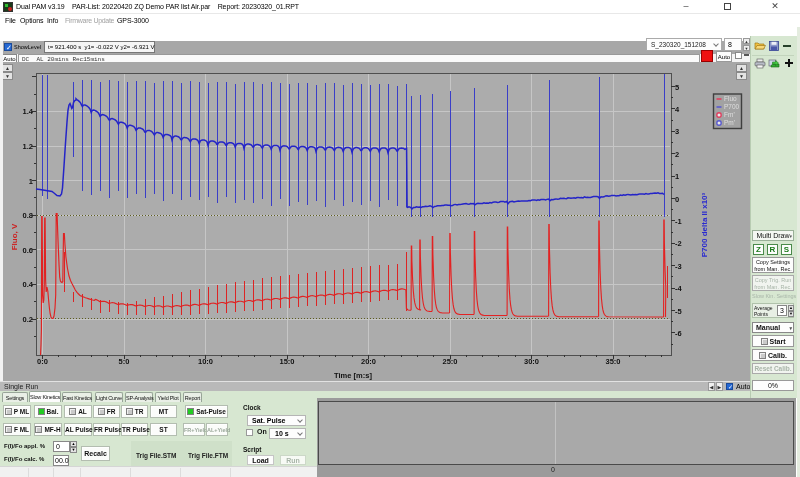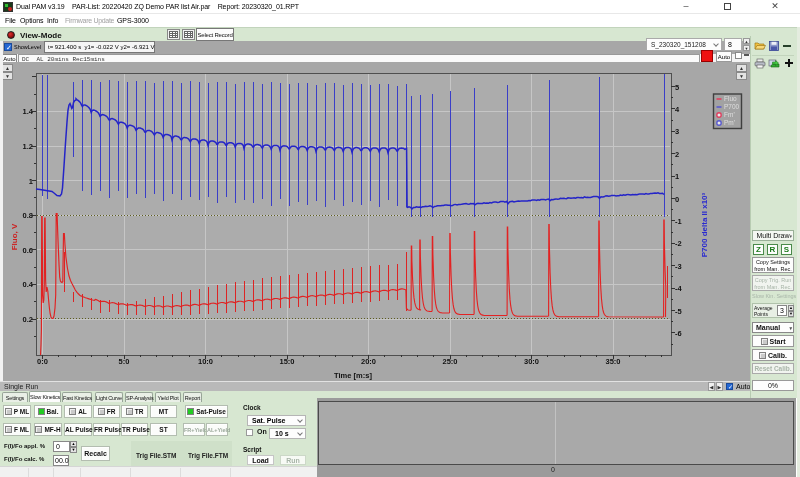--- a/index.html
+++ b/index.html
@@ -23,41 +23,20 @@
 <div class="abs" style="left:681px;top:1px;width:10px;height:10px;font-size:9px;color:#444;text-align:center;line-height:10px">–</div>
 <div class="abs" style="left:724px;top:3px;width:7px;height:7px;border:1px solid #444"></div>
 <div class="abs" style="left:770px;top:1px;width:10px;height:10px;font-size:9px;color:#444;text-align:center;line-height:10px">✕</div>
 </div>
 <div class="abs" style="left:0;top:14px;width:800px;height:13px;background:#ffffff;font-size:7px;letter-spacing:-0.1px;color:#000">
 <span class="abs" style="left:5px;top:3px">File</span>
 <span class="abs" style="left:20px;top:3px">Options</span>
 <span class="abs" style="left:47px;top:3px">Info</span>
 <span class="abs" style="left:65px;top:3px;color:#a2a2a2;letter-spacing:-0.3px">Firmware Update</span>
 <span class="abs" style="left:117px;top:3px">GPS-3000</span>
-</div>
-<div class="abs green" style="left:0;top:27px;width:800px;height:14px;border-top:1px solid #c2d4bc">
-<div class="abs" style="left:7px;top:3px;width:8px;height:8px;border-radius:50%;background:radial-gradient(circle at 35% 35%, #e03030 0%, #991111 55%, #330000 100%);border:1px solid #222"></div>
-<div class="abs" style="left:20px;top:3px;font-size:8px;font-weight:bold;color:#111">View-Mode</div>
-<div class="abs" style="left:167px;top:1px;width:13px;height:11px;background:#f2f2f2;border:1px solid #888"></div>
-<svg class="abs" style="left:169px;top:3px" width="9" height="7" viewBox="0 0 9 7">
-        <rect x="0.5" y="0.5" width="8" height="6" fill="#fff" stroke="#666" stroke-width="1"></rect>
-        <line x1="0.5" y1="2.5" x2="8.5" y2="2.5" stroke="#666" stroke-width="1"></line>
-        <line x1="0.5" y1="4.5" x2="8.5" y2="4.5" stroke="#666" stroke-width="1"></line>
-        <line x1="3.5" y1="0.5" x2="3.5" y2="6.5" stroke="#666" stroke-width="1"></line>
-        <line x1="6.5" y1="0.5" x2="6.5" y2="6.5" stroke="#666" stroke-width="1"></line>
-      </svg>
-<div class="abs" style="left:182px;top:1px;width:13px;height:11px;background:#f2f2f2;border:1px solid #888"></div>
-<svg class="abs" style="left:184px;top:3px" width="9" height="7" viewBox="0 0 9 7">
-        <rect x="0.5" y="0.5" width="8" height="6" fill="#fff" stroke="#666" stroke-width="1"></rect>
-        <line x1="0.5" y1="2.5" x2="8.5" y2="2.5" stroke="#666" stroke-width="1"></line>
-        <line x1="0.5" y1="4.5" x2="8.5" y2="4.5" stroke="#666" stroke-width="1"></line>
-        <line x1="3.5" y1="0.5" x2="3.5" y2="6.5" stroke="#666" stroke-width="1"></line>
-        <line x1="6.5" y1="0.5" x2="6.5" y2="6.5" stroke="#666" stroke-width="1"></line>
-      </svg>
-<div class="abs" style="left:196px;top:0px;width:38px;height:13px;background:#fdfdfd;border:1px solid #777;font-size:6px;letter-spacing:-0.2px;text-align:center;line-height:12px;color:#111">Select Record</div>
 </div>
 <div class="abs" style="left:0;top:41px;width:753px;height:13px;background:#a7a7a7">
 <div class="abs" style="left:4px;top:2px;width:8px;height:8px;background:#2468d4;border:1px solid #1a4a9a">
         <div class="abs" style="left:1px;top:0px;color:#fff;font-size:7px;line-height:8px">✓</div>
       </div>
 <div class="abs" style="left:14px;top:3px;font-size:5.5px;color:#000">ShowLevel</div>
 <div class="abs" style="left:44px;top:0px;width:111px;height:12px;background:#f5f5f5;border:1px solid #777;font-size:6px;line-height:11px;color:#000;padding-left:3px">t= 921.400 s&nbsp; y1= -0.022 V y2= -6.921 V</div>
 <div class="abs" style="left:646px;top:-3px;width:76px;height:13px;background:#fdfdfd;border:1px solid #aaa;font-size:6.5px;line-height:12px;padding-left:4px;color:#222">S_230320_151208<span class="chv" style="top:3px"></span></div>
 <div class="abs" style="left:724px;top:-3px;width:18px;height:13px;background:#fdfdfd;border:1px solid #aaa;font-size:7px;line-height:12px;padding-left:3px;color:#000">8</div>
 <div class="abs" style="left:743px;top:-3px;width:7px;height:6px;background:#efefef;border:1px solid #999;font-size:4px;line-height:5px;text-align:center;color:#333">▲</div>

